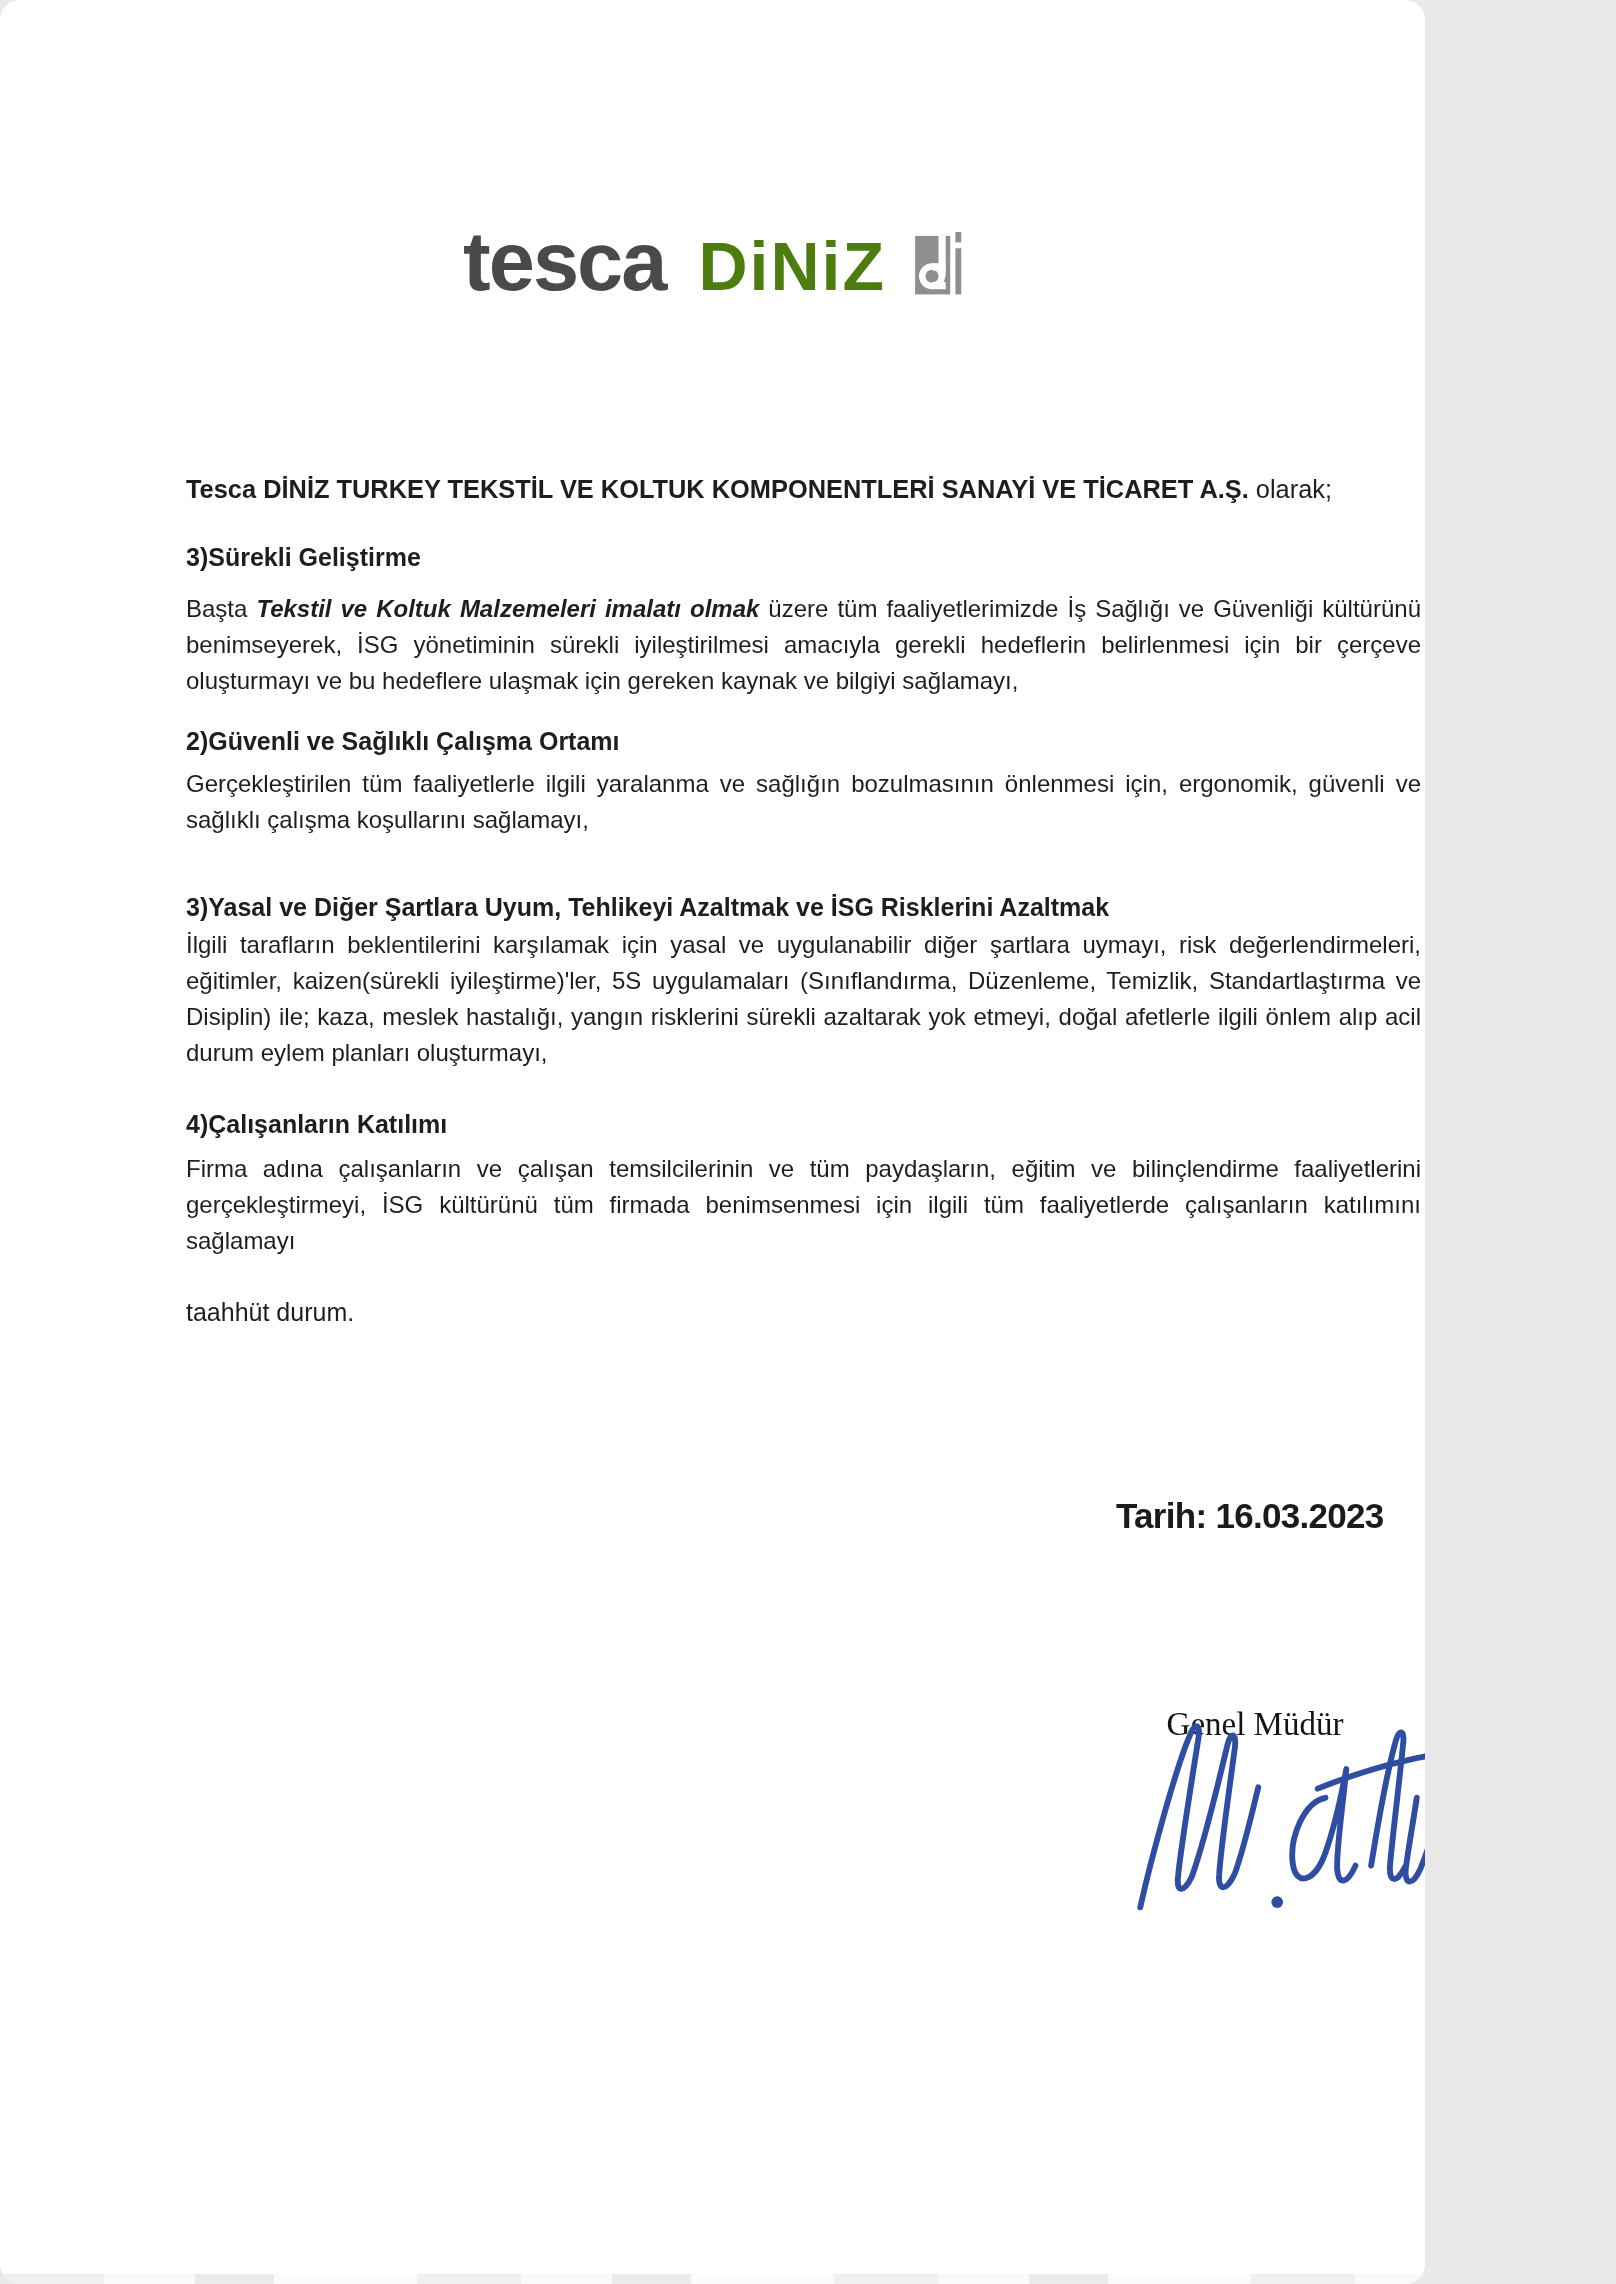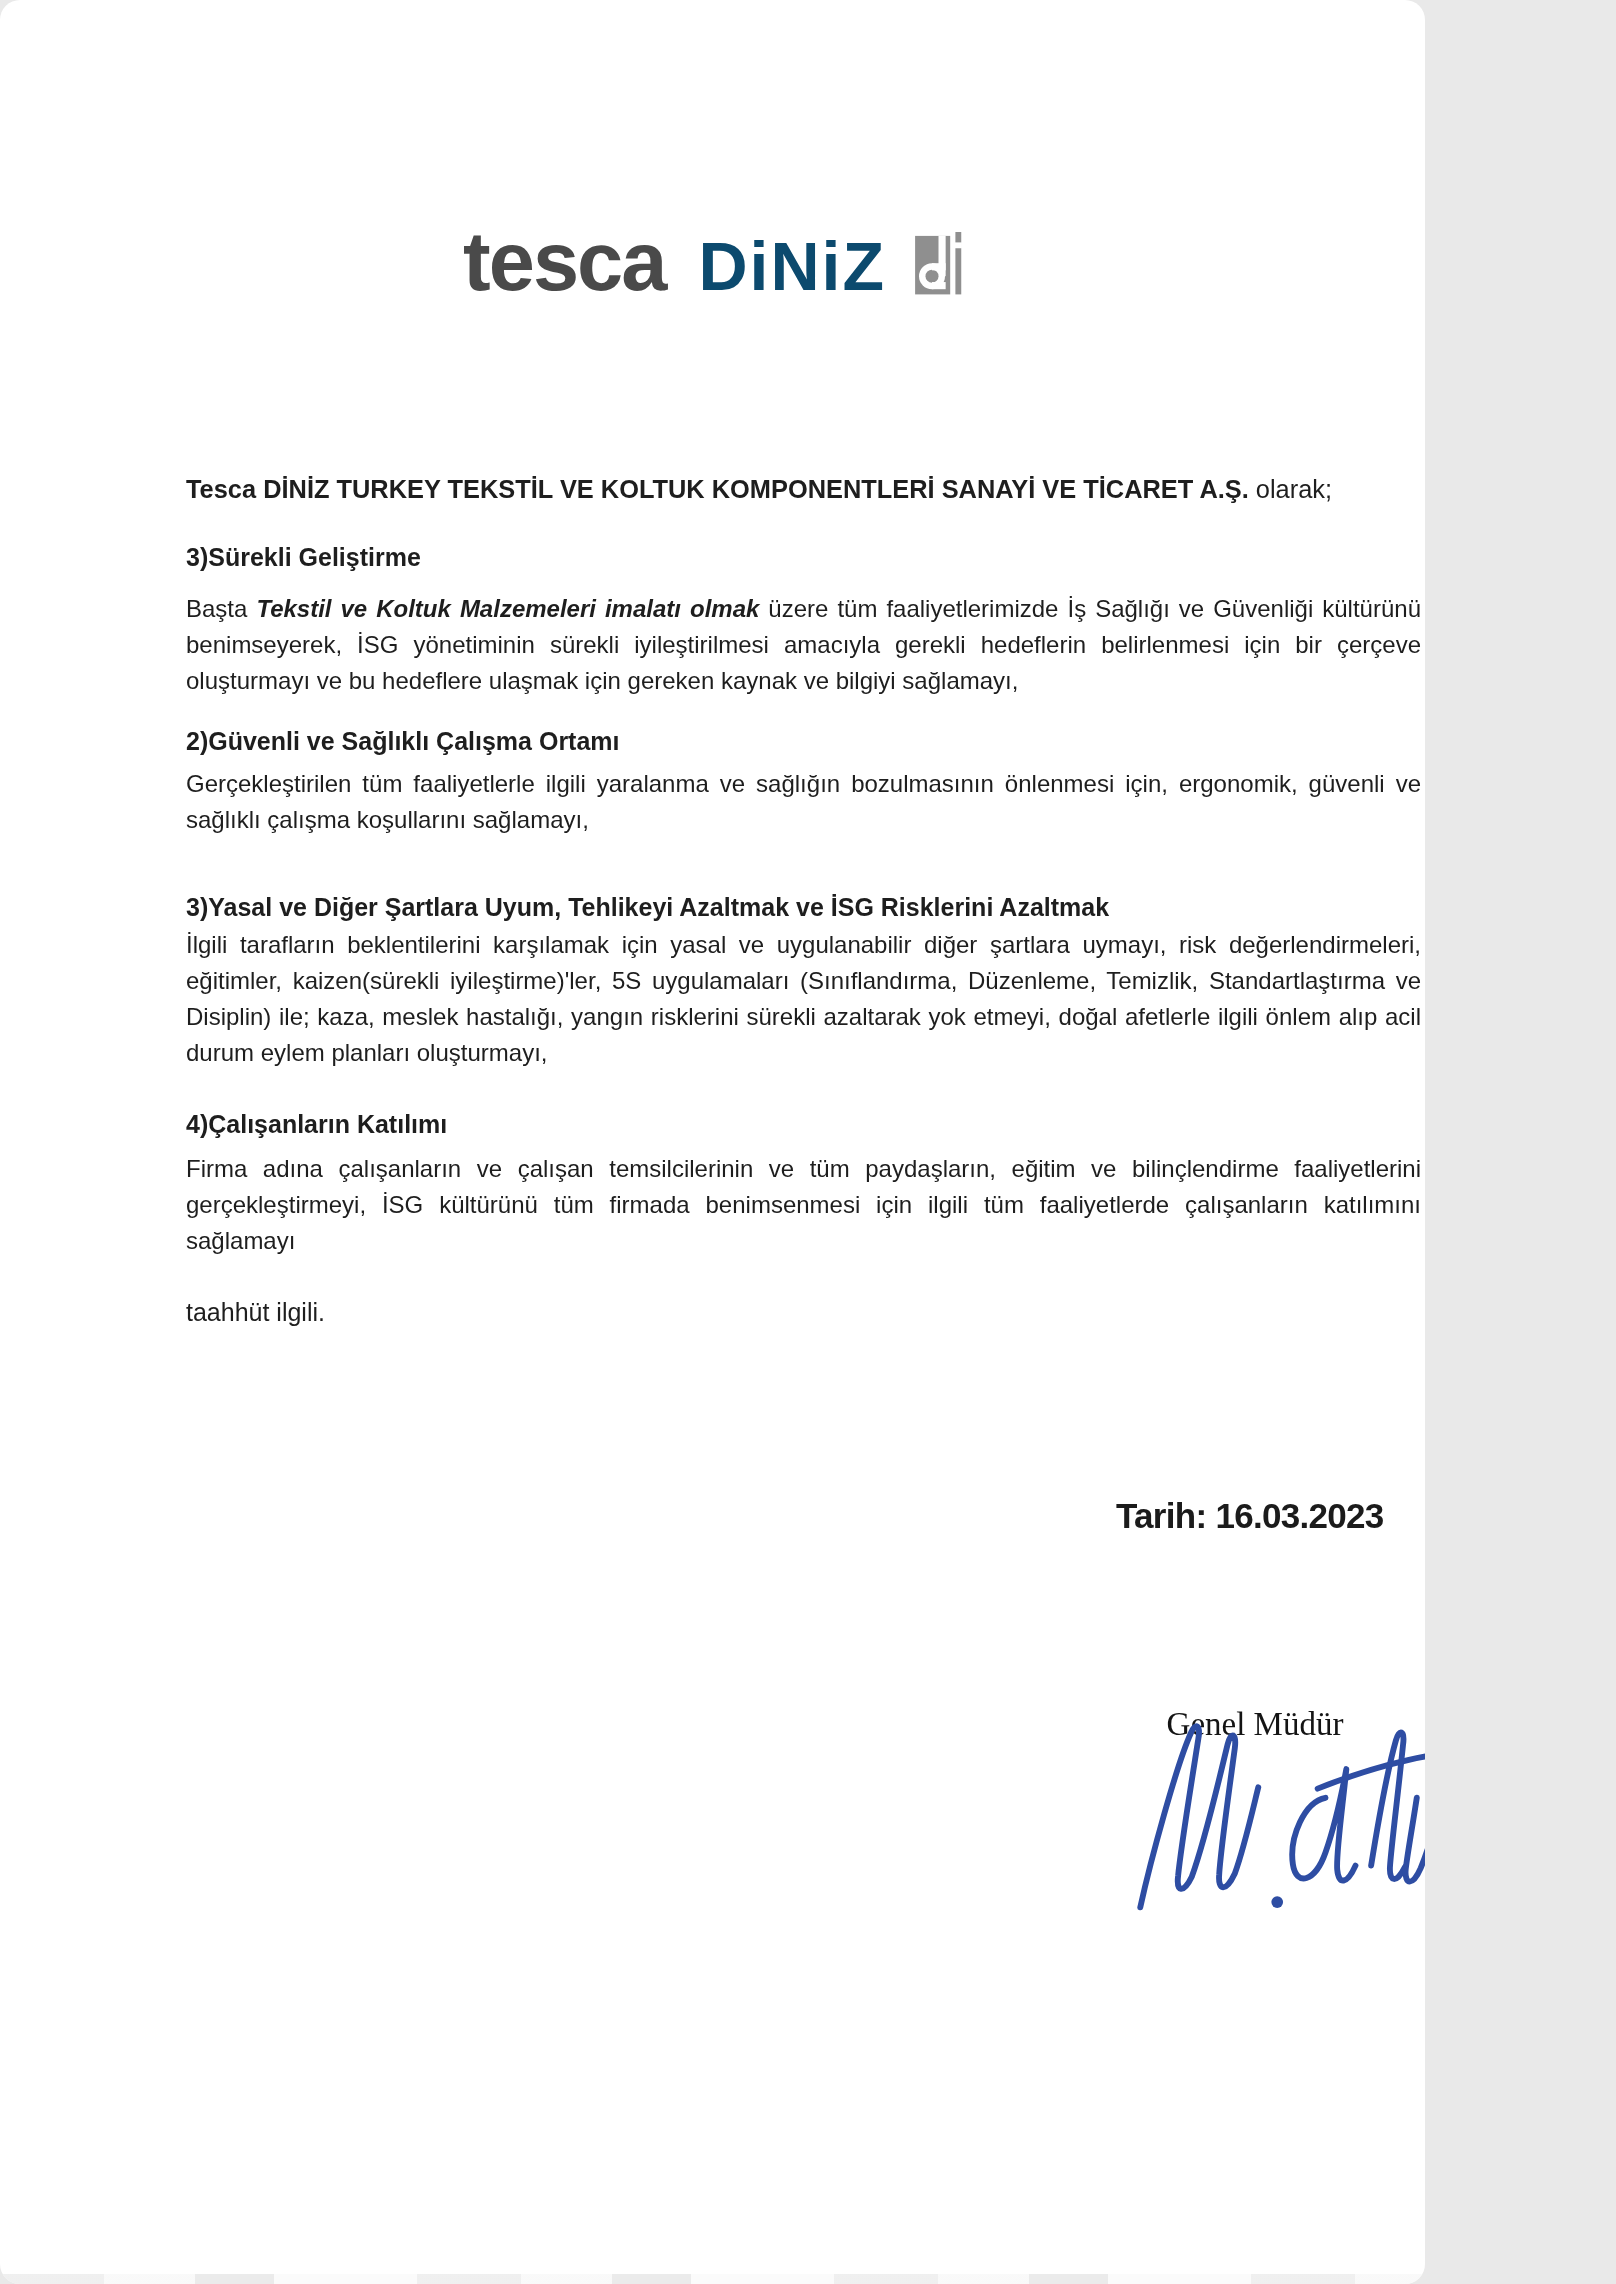--- a/index.html
+++ b/index.html
@@ -4,21 +4,21 @@
 <style>
   html,body{margin:0;padding:0;background:#e9e9e9;}
   .page{
     position:relative;width:1425px;height:2284px;background:#ffffff;
     font-family:"Liberation Sans",sans-serif;color:#1e1e1e;overflow:hidden;border-radius:20px;
   }
   
   .logo{position:absolute;top:220px;left:0;width:100%;text-align:center;white-space:nowrap;}
   .logo-inner{display:inline-flex;align-items:flex-end;}
   .logo-tesca{font-size:83px;font-weight:700;letter-spacing:-2px;color:#4a4a4a;line-height:1;}
-  .logo-diniz{font-size:68px;font-weight:700;letter-spacing:2px;color:#0c4a6e;line-height:1;margin-left:33px;margin-bottom:2.6px;}
+  .logo-diniz{font-size:68px;font-weight:700;letter-spacing:2px;color:#4d7c0f;line-height:1;margin-left:33px;margin-bottom:2.6px;}
   .logo-mark{margin-left:29px;margin-bottom:3.9px;}
   
   .doc-title{position:absolute;top:360px;left:0;width:100%;text-align:center;
     font-size:40px;font-weight:700;letter-spacing:-0.7px;color:#1b1b1b;}
   
   .content{position:absolute;left:186px;top:474px;width:1235px;}
   .intro{font-size:25.4px;line-height:31px;}
   .intro b{font-weight:700;}
   .sec-heading{font-size:25px;font-weight:700;line-height:30px;}
   .sec-heading.h1{margin-top:37px;}
@@ -84,21 +84,21 @@
 
     <div class="sec-heading h2">2)Güvenli ve Sağlıklı Çalışma Ortamı</div>
     <div class="sec-body b2">Gerçekleştirilen tüm faaliyetlerle ilgili yaralanma ve sağlığın bozulmasının önlenmesi için, ergonomik, güvenli ve sağlıklı çalışma koşullarını sağlamayı,</div>
 
     <div class="sec-heading h3">3)Yasal ve Diğer Şartlara Uyum, Tehlikeyi Azaltmak ve İSG Risklerini Azaltmak</div>
     <div class="sec-body b3">İlgili tarafların beklentilerini karşılamak için yasal ve uygulanabilir diğer şartlara uymayı, risk değerlendirmeleri, eğitimler, kaizen(sürekli iyileştirme)'ler, 5S uygulamaları (Sınıflandırma, Düzenleme, Temizlik, Standartlaştırma ve Disiplin) ile; kaza, meslek hastalığı, yangın risklerini sürekli azaltarak yok etmeyi, doğal afetlerle ilgili önlem alıp acil durum eylem planları oluşturmayı,</div>
 
     <div class="sec-heading h4">4)Çalışanların Katılımı</div>
     <div class="sec-body b4">Firma adına çalışanların ve çalışan temsilcilerinin ve tüm paydaşların, eğitim ve bilinçlendirme faaliyetlerini gerçekleştirmeyi, İSG kültürünü tüm firmada benimsenmesi için ilgili tüm faaliyetlerde çalışanların katılımını sağlamayı</div>
 
-    <div class="closing">taahhüt ilgili.</div>
+    <div class="closing">taahhüt durum.</div>
   </div>
 
   <div class="date-line">Tarih: 16.03.2023</div>
 
   <div class="sig-title">Genel Müdür</div>
 
   <div class="sig-ink">
     <svg width="375" height="235" viewBox="0 0 575 360" aria-hidden="true">
       <g fill="none" stroke="#2e4da3" stroke-width="9" stroke-linecap="round" stroke-linejoin="round">
 

